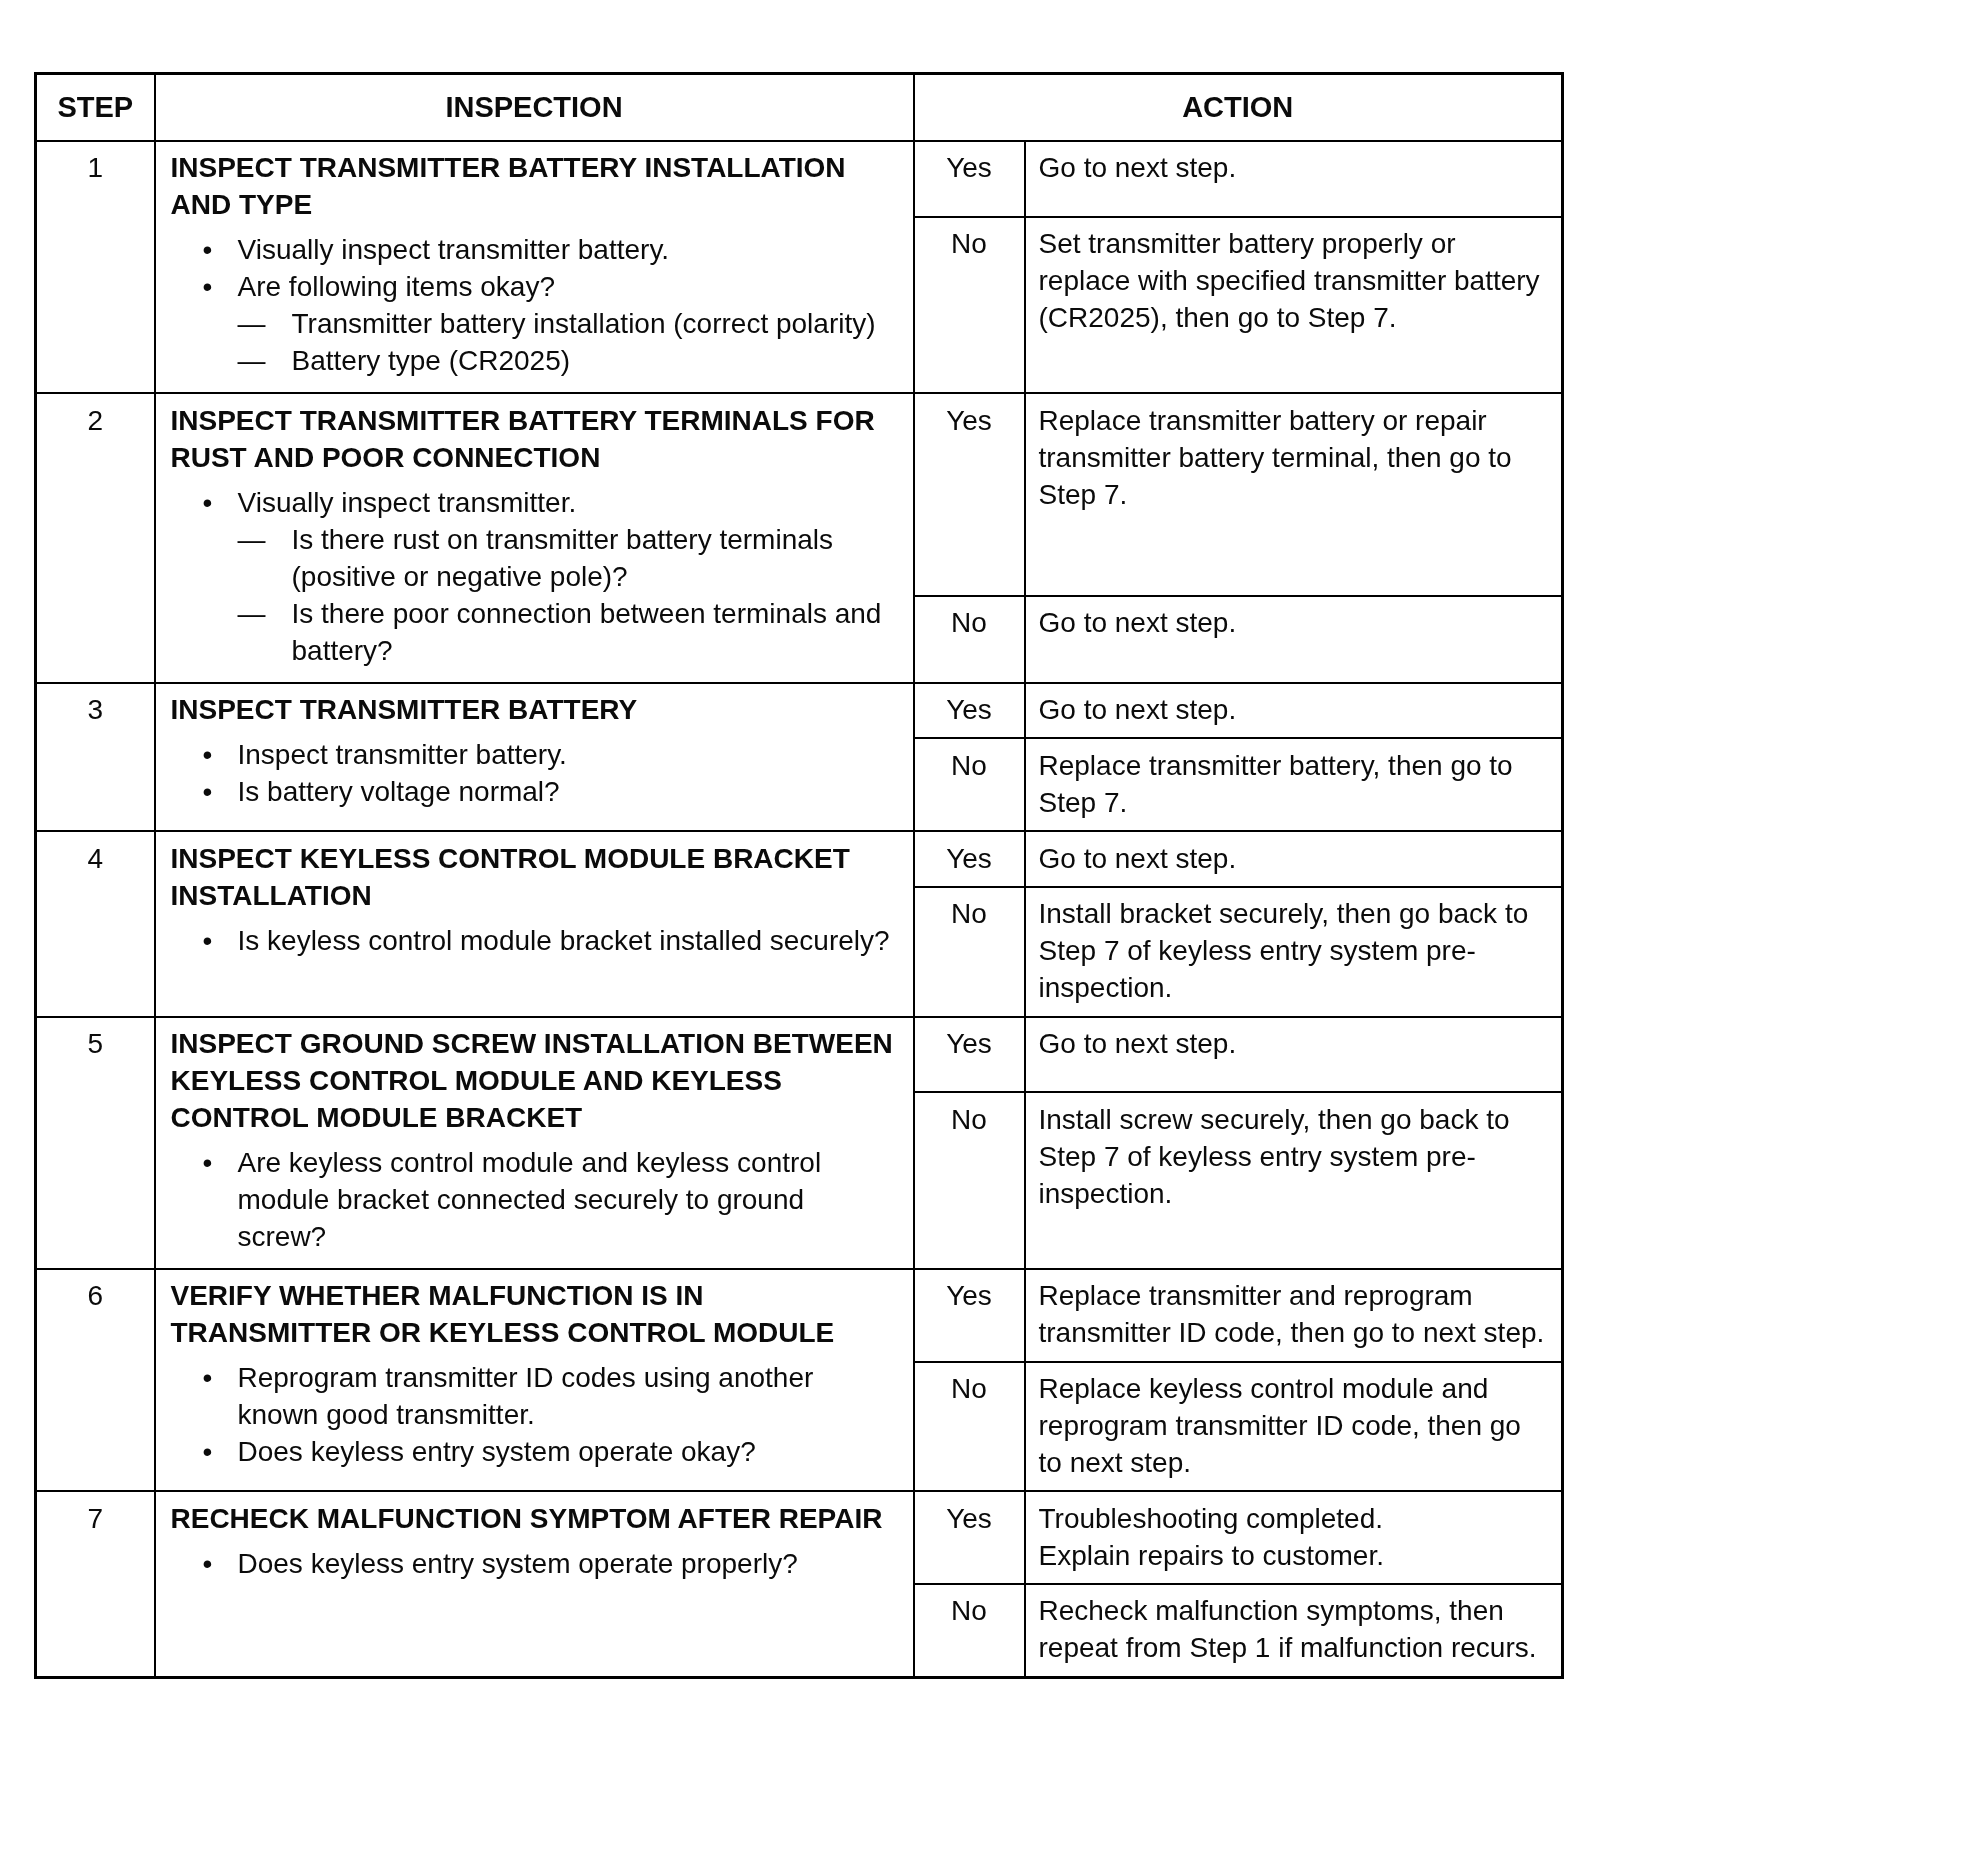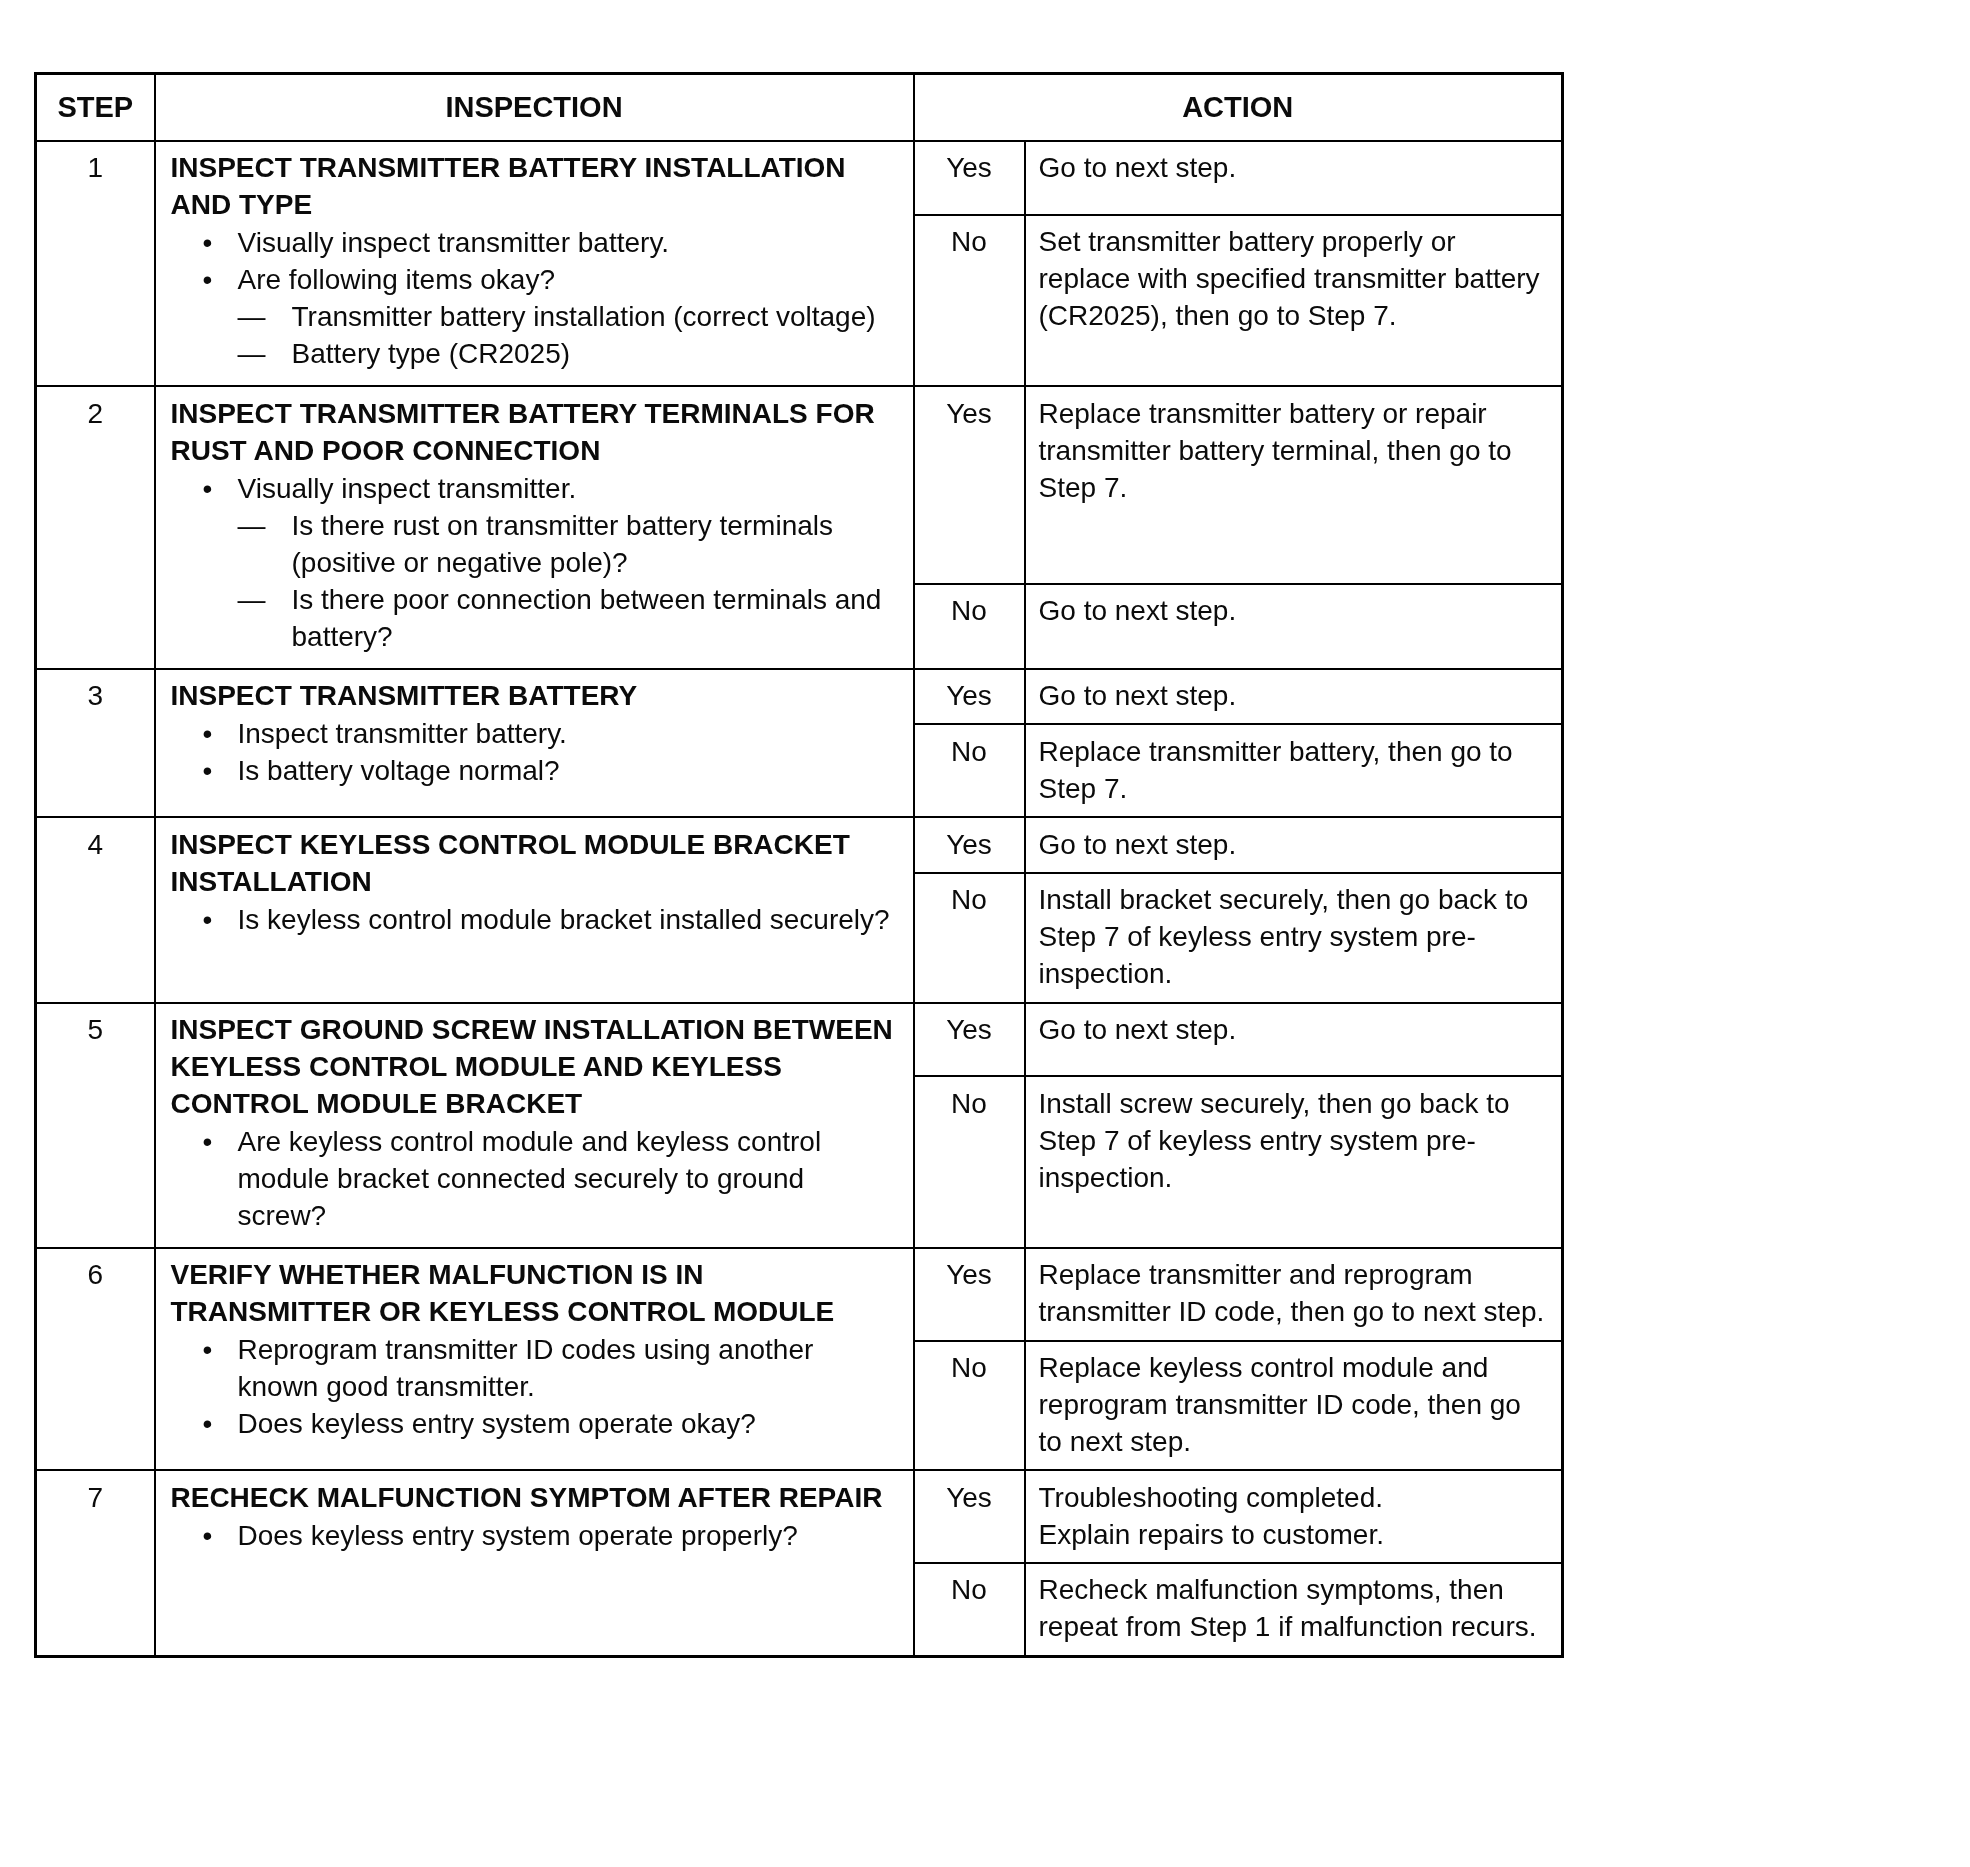--- a/index.html
+++ b/index.html
@@ -36,21 +36,21 @@
     vertical-align: middle;
     padding: 14px 7.4px;
   }
   td.step-cell {
     text-align: center;
     padding-top: 7.4px;
     font-weight: normal;
   }
   td.insp-cell { padding: 7.4px 13px 13px 15px; border-radius: 12px; }
   .insp-title { font-weight: bold; }
-  ul.bullets { list-style: none; margin-top: 1px; }
+  ul.bullets { list-style: none; margin-top: 8px; }
   li.bullet-item { position: relative; padding-left: 67px; }
   li.bullet-item::before {
     content: "\2022";
     position: absolute;
     left: 32px;
     top: 0;
   }
   ul.dashes { list-style: none; }
   li.dash-item { position: relative; padding-left: 54px; }
   li.dash-item::before {
@@ -94,21 +94,21 @@
       </tr>
     </thead>
     <tbody id="table-body">
   <tr class="step-top">
     <td class="step-cell" rowspan="2">1</td>
     <td class="insp-cell" rowspan="2">
       <div class="insp-title">INSPECT TRANSMITTER BATTERY INSTALLATION AND TYPE</div>
       <ul class="bullets">
               <li class="bullet-item"><span>Visually inspect transmitter battery.</span></li>
               <li class="bullet-item"><span>Are following items okay?</span><ul class="dashes">
-                  <li class="dash-item">Transmitter battery installation (correct voltage)</li>
+                  <li class="dash-item">Transmitter battery installation (correct polarity)</li>
                   <li class="dash-item">Battery type (CR2025)</li>
                 </ul></li>
             </ul>
     </td>
     <td class="ans-cell">Yes</td>
     <td class="act-cell">Go to next step.</td>
   </tr>
   <tr class="step-bottom">
     <td class="ans-cell">No</td>
     <td class="act-cell">Set transmitter battery properly or replace with specified transmitter battery (CR2025), then go to Step 7.</td>

